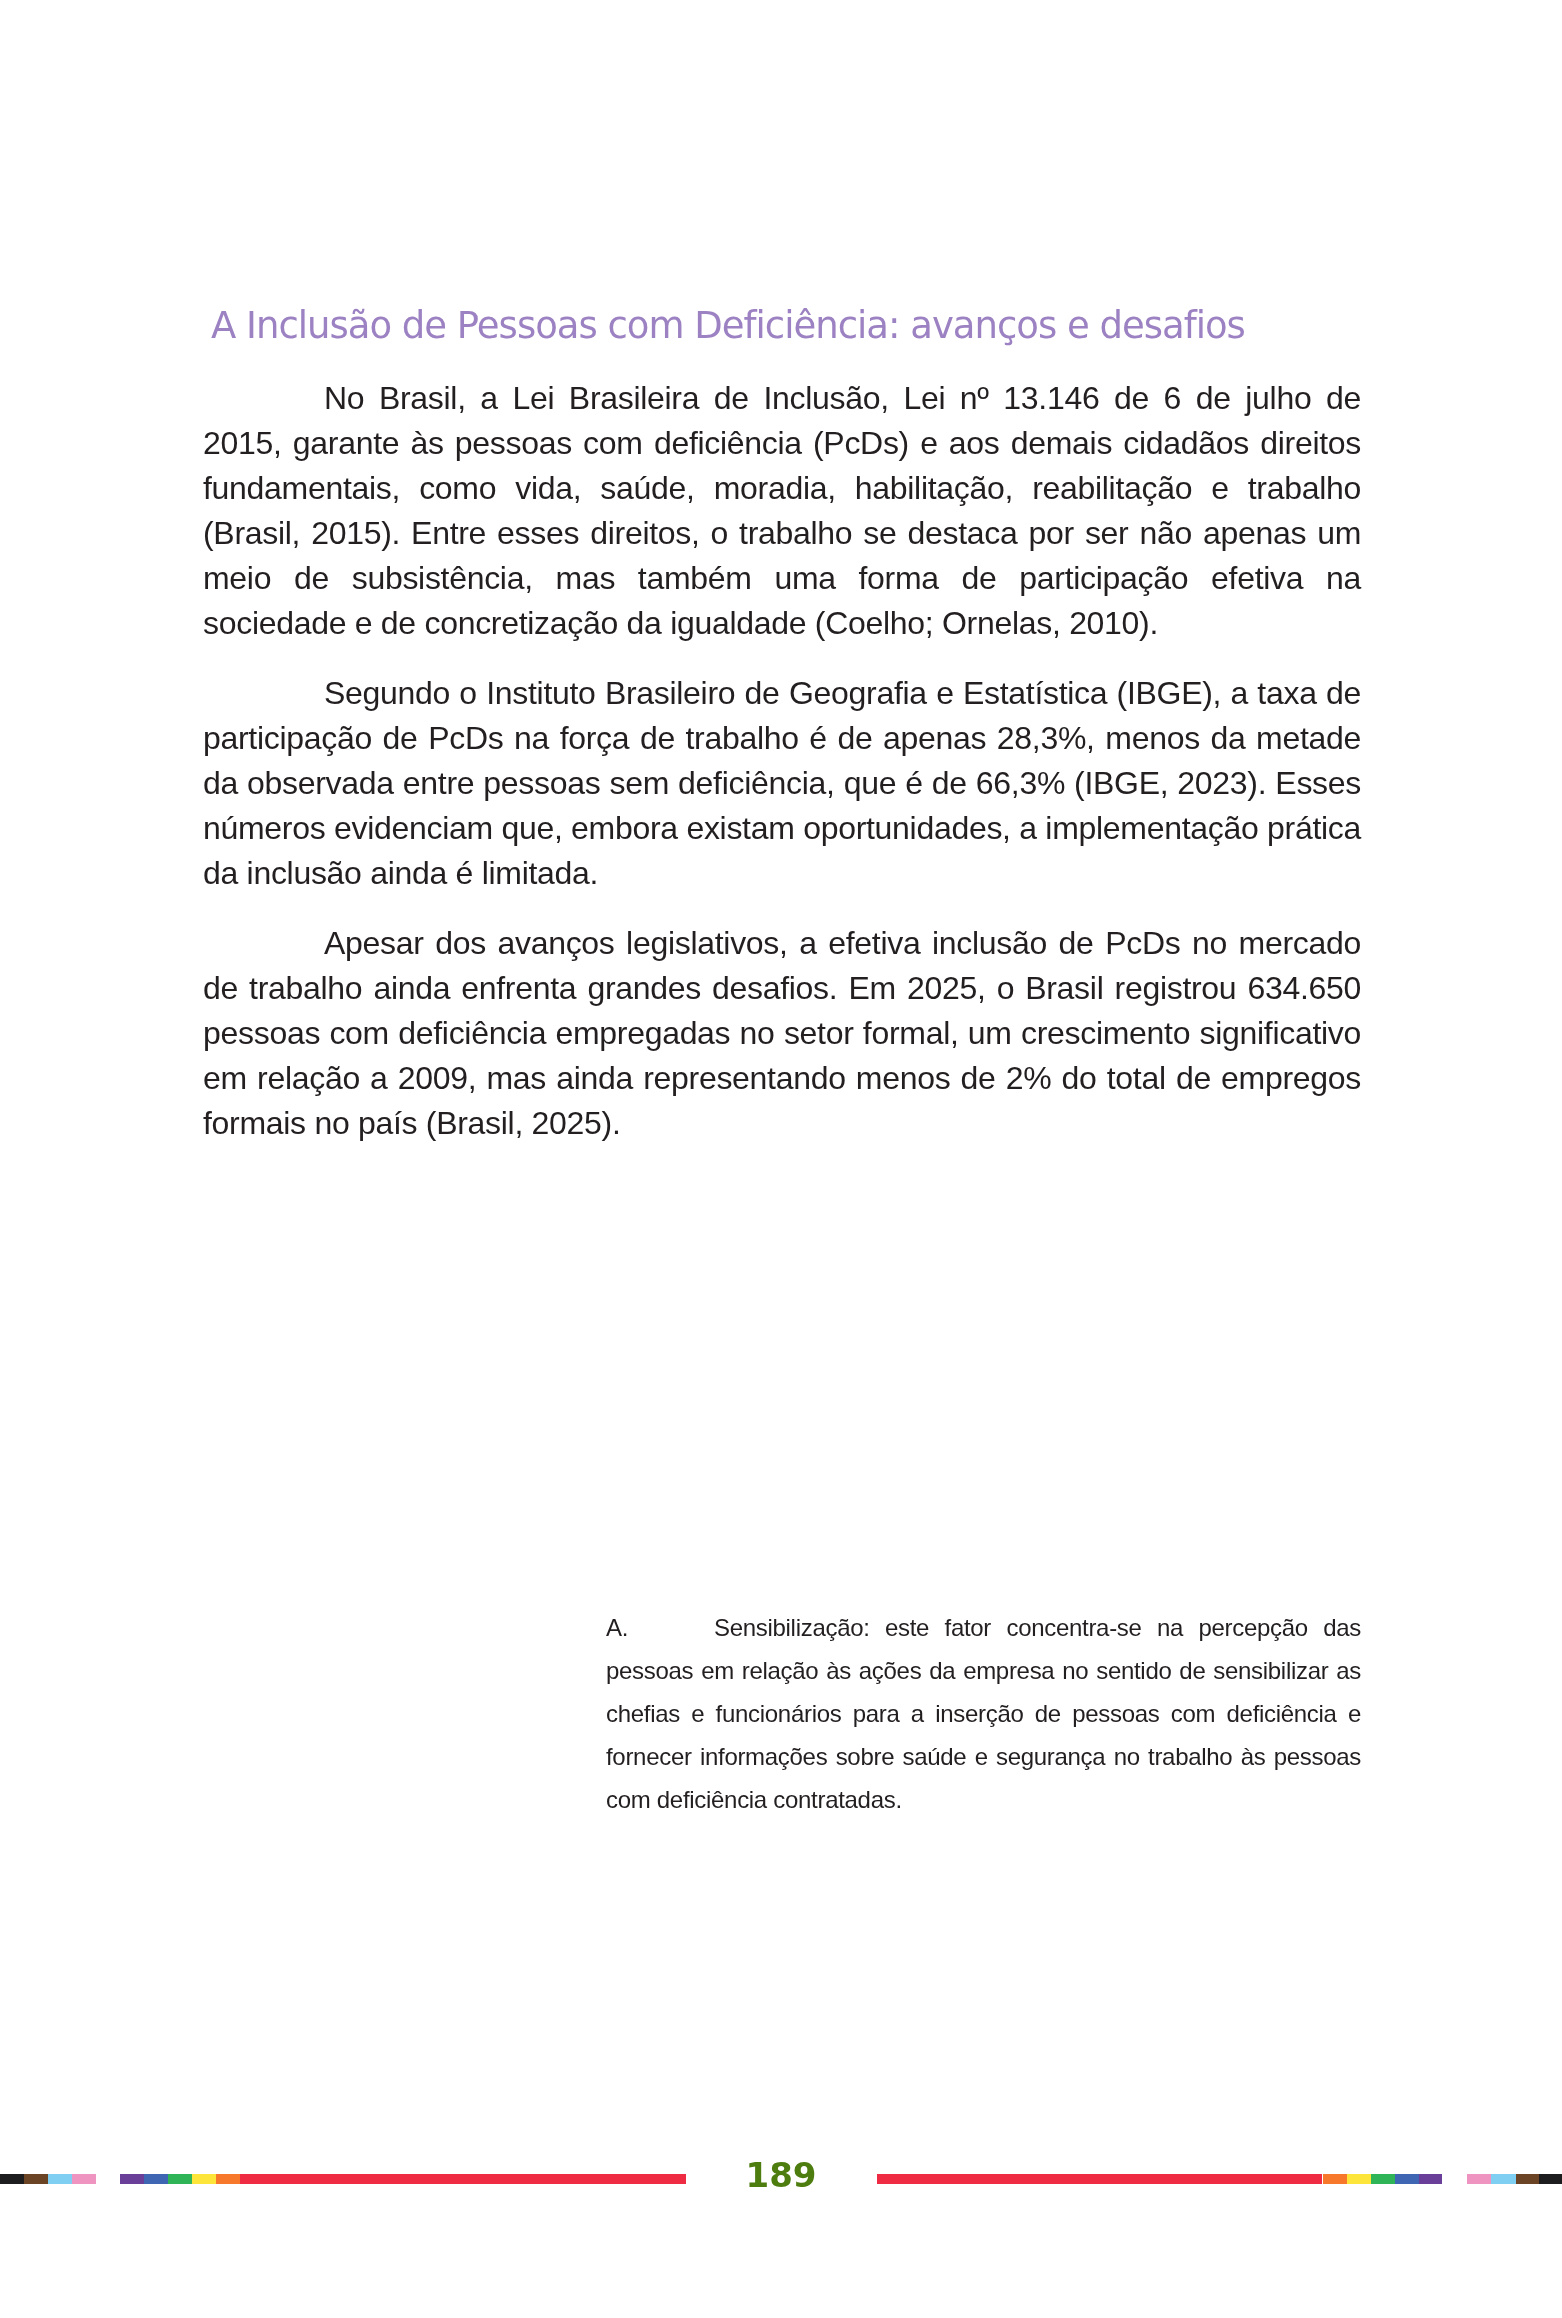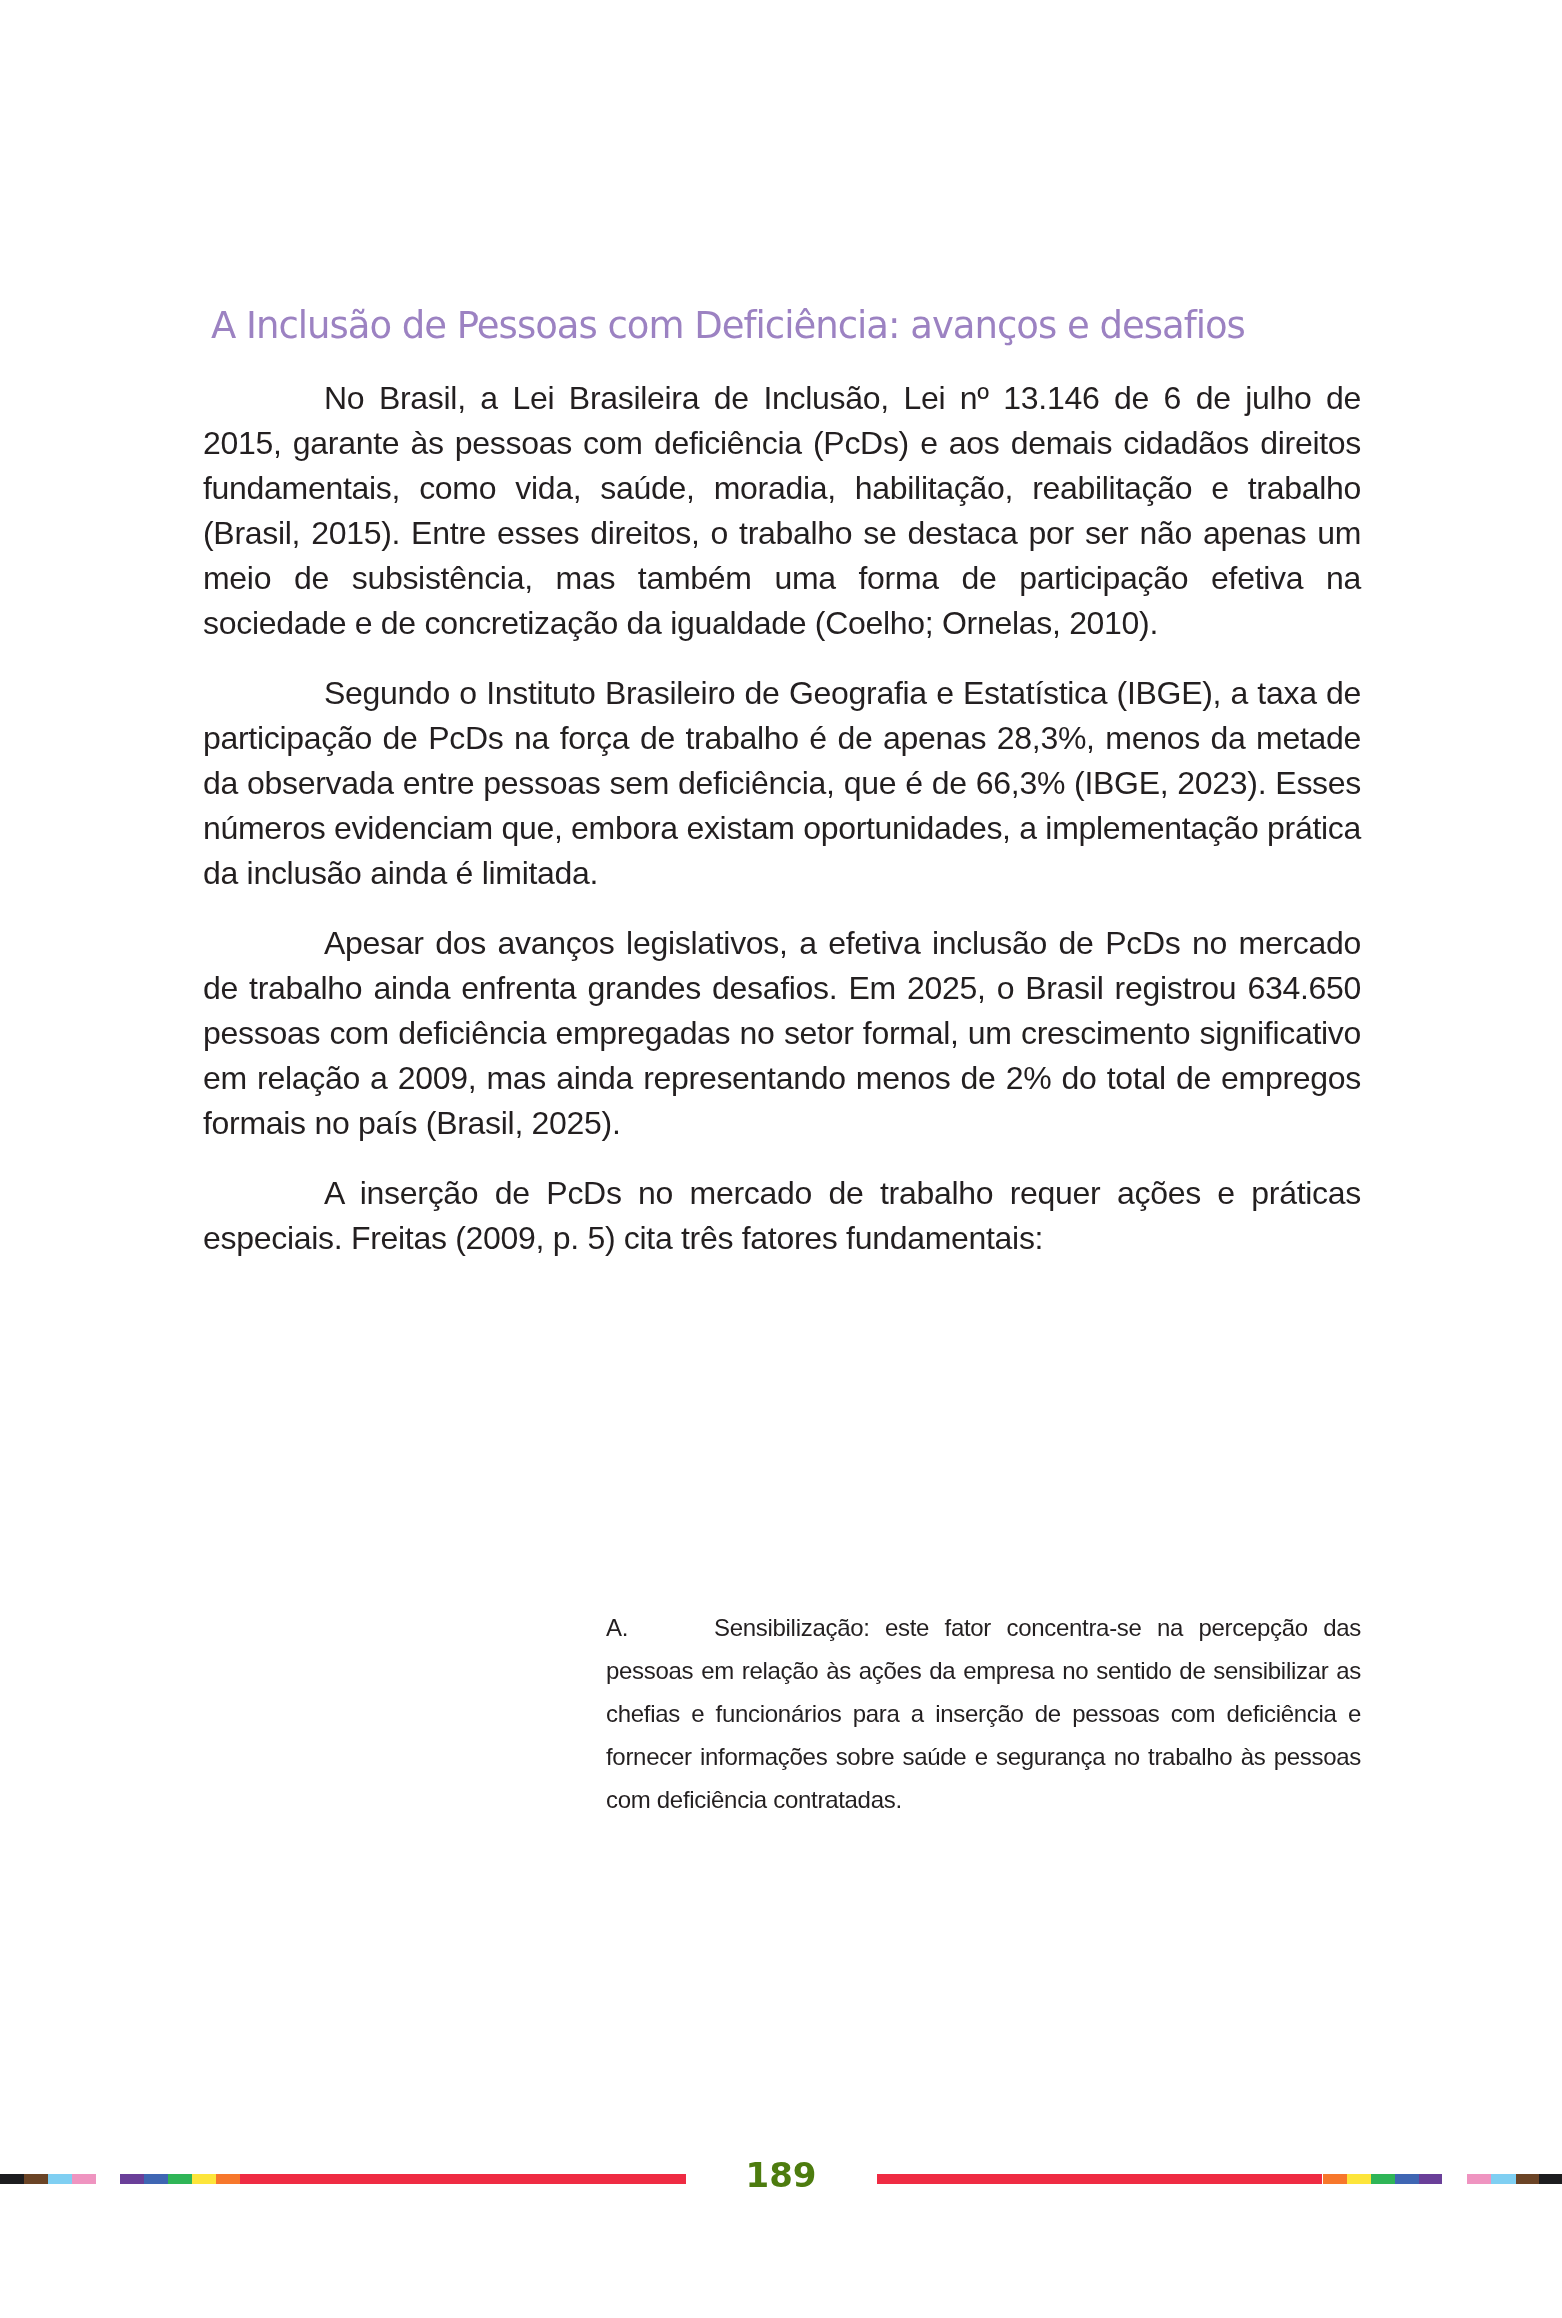--- a/index.html
+++ b/index.html
@@ -86,21 +86,20 @@
 </style>
 </head>
 <body style="color: rgb(35, 31, 32);">
 
 <h1 class="page-title" id="title" style="color: rgb(156, 130, 194);">A Inclusão de Pessoas com Deficiência: avanços e desafios</h1>
 
 <div class="body-column">
   <p class="para">No Brasil, a Lei Brasileira de Inclusão, Lei nº 13.146 de 6 de julho de 2015, garante às pessoas com deficiência (PcDs) e aos demais cidadãos direitos fundamentais, como vida, saúde, moradia, habilitação, reabilitação e trabalho (Brasil, 2015). Entre esses direitos, o trabalho se destaca por ser não apenas um meio de subsistência, mas também uma forma de participação efetiva na sociedade e de concretização da igualdade (Coelho; Ornelas, 2010).</p>
   <p class="para">Segundo o Instituto Brasileiro de Geografia e Estatística (IBGE), a taxa de participação de PcDs na força de trabalho é de apenas 28,3%, menos da metade da observada entre pessoas sem deficiência, que é de 66,3% (IBGE, 2023). Esses números evidenciam que, embora existam oportunidades, a implementação prática da inclusão ainda é limitada.</p>
   <p class="para">Apesar dos avanços legislativos, a efetiva inclusão de PcDs no mercado de trabalho ainda enfrenta grandes desafios. Em 2025, o Brasil registrou 634.650 pessoas com deficiência empregadas no setor formal, um crescimento significativo em relação a 2009, mas ainda representando menos de 2% do total de empregos formais no país (Brasil, 2025).</p>
-  <p class="para">A inserção de PcDs no mercado de trabalho requer ações e práticas especiais. Freitas (2009, p. 5) cita três fatores fundamentais:</p>
 </div>
 
 <div class="quote-block">
   <p class="quote-item"><span class="quote-letter">A.</span><span>Sensibilização: este fator concentra-se na percepção das pessoas em relação às ações da empresa no sentido de sensibilizar as chefias e funcionários para a inserção de pessoas com deficiência e fornecer informações sobre saúde e segurança no trabalho às pessoas com deficiência contratadas.</span></p>
 </div>
 
 <div class="footer">
 
   <div class="seg" style="left: 0px; width: 24px; background: rgb(29, 29, 31);"></div>
   <div class="seg" style="left: 24px; width: 24px; background: rgb(107, 68, 38);"></div>

